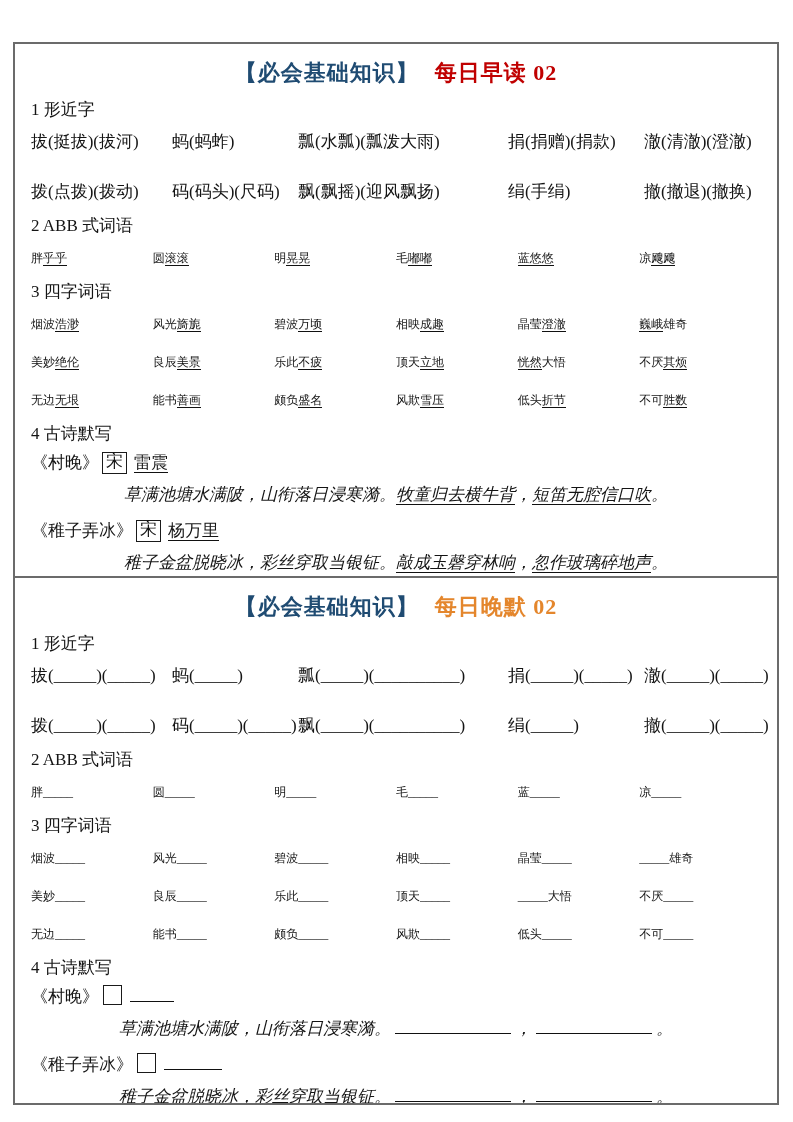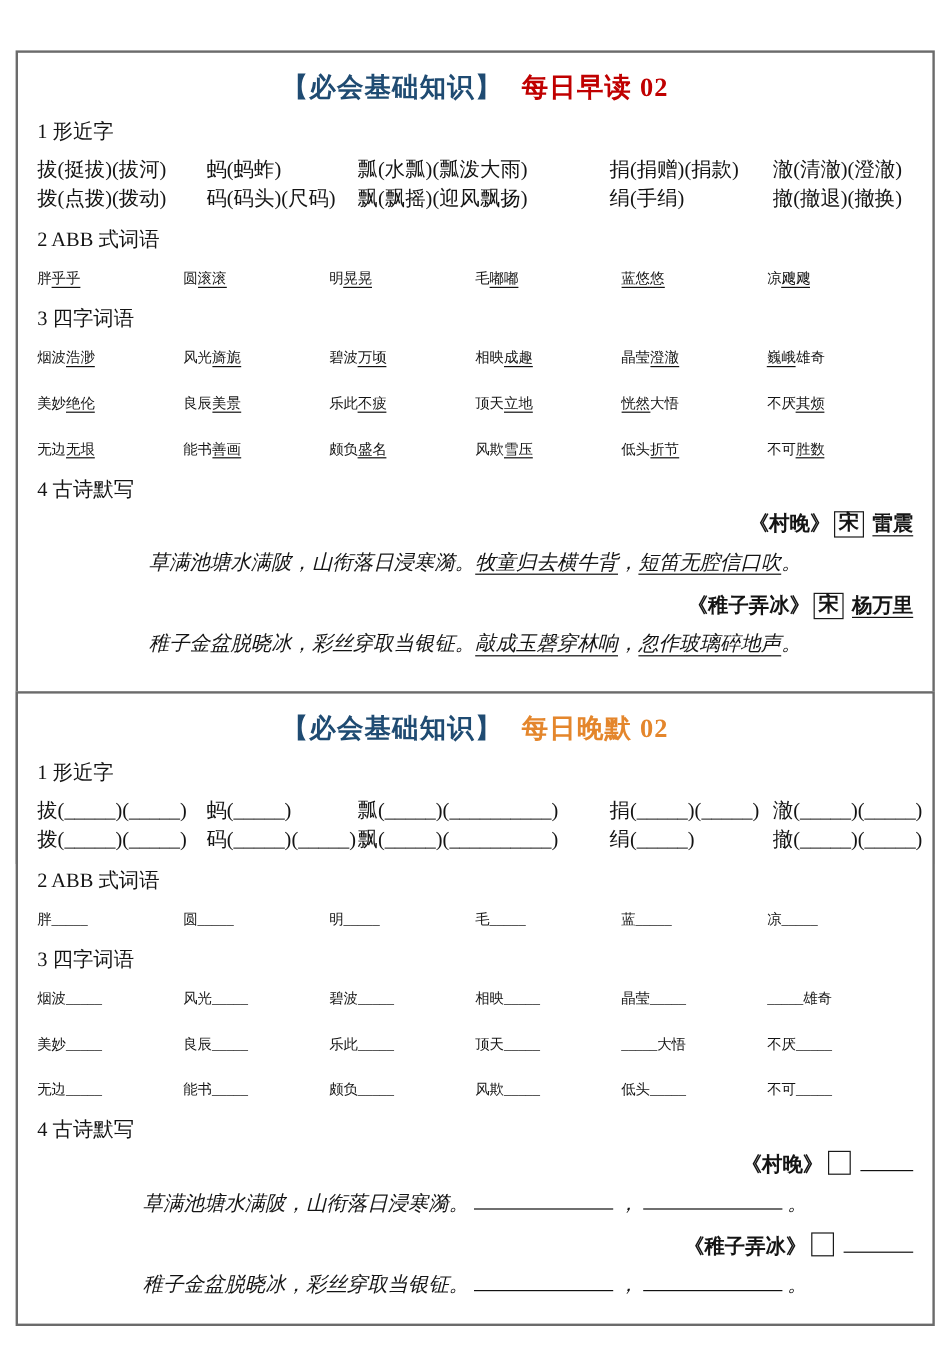--- a/index.html
+++ b/index.html
@@ -33,36 +33,36 @@
   .title-session{margin-left:16px;}
   #panel-morning .title-session{color:var(--session_red,#c00000);}
   #panel-evening .title-session{color:var(--session_orange,#e4862c);}
 
   .sec-label{font-size:17px;line-height:24px;margin:9px 0 3px 0;}
 
   .grid5{
     display:grid;
     grid-template-columns:141px 126px 210px 136px 1fr;
     font-size:17px;line-height:24px;
-    row-gap:0;
+    row-gap:26px;
     margin:8px 0 10px 0;
   }
   .grid6{
     display:grid;
     grid-template-columns:repeat(6,1fr);
     font-size:12px;line-height:24px;
     row-gap:14px;
     margin:8px 0 10px 0;
   }
   .cell{white-space:nowrap;}
 
   .u{border-bottom:1.6px solid #111;padding-bottom:0px;}
 
   .poem-block{margin-top:2px;}
-  .poem-header{text-align:right;font-size:17px;line-height:26px;margin:4px 0;font-weight:bold;}
+  .poem-header{text-align:left;font-size:17px;line-height:26px;margin:4px 0;}
   .poem-line{text-align:center;font-size:17px;line-height:26px;margin:6px 0 10px 0;white-space:nowrap;font-style:italic;}
 
   .dynasty-box{
     display:inline-block;
     border:1.5px solid #1a1a1a;
     line-height:1.1;
     padding:0 3px 1px 3px;
     margin:0 7px 0 3px;
     vertical-align:1px;
   }

